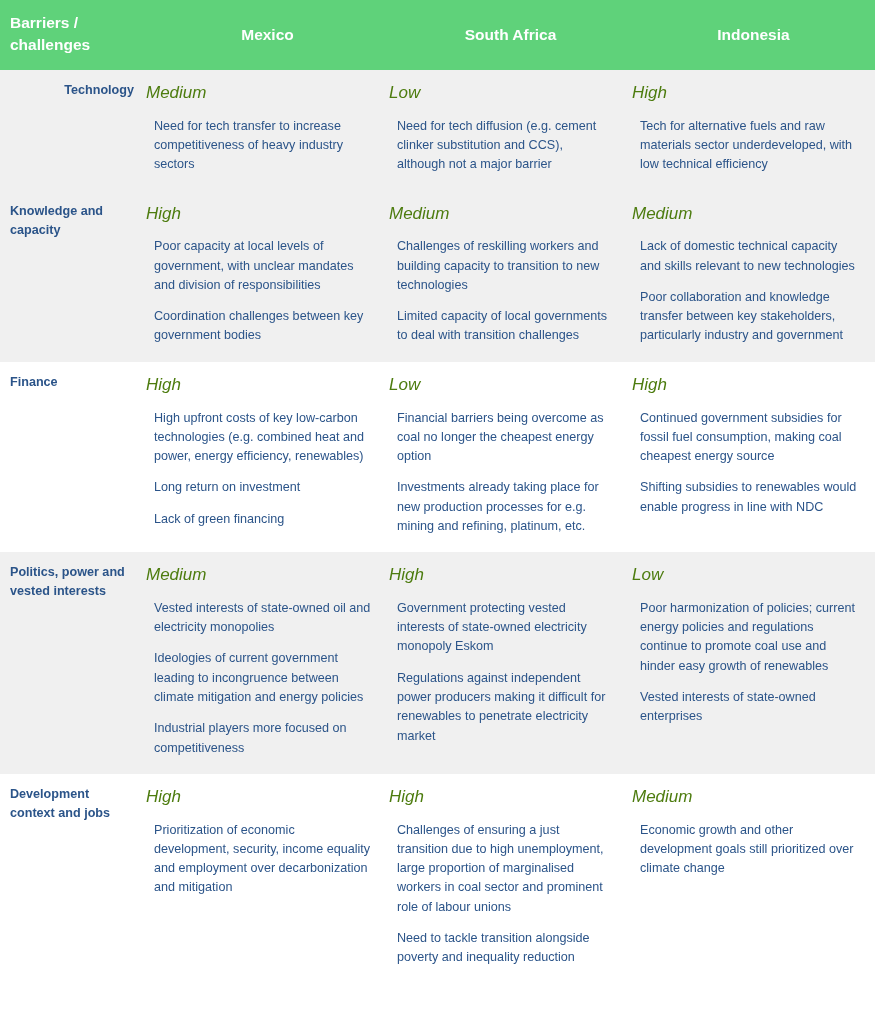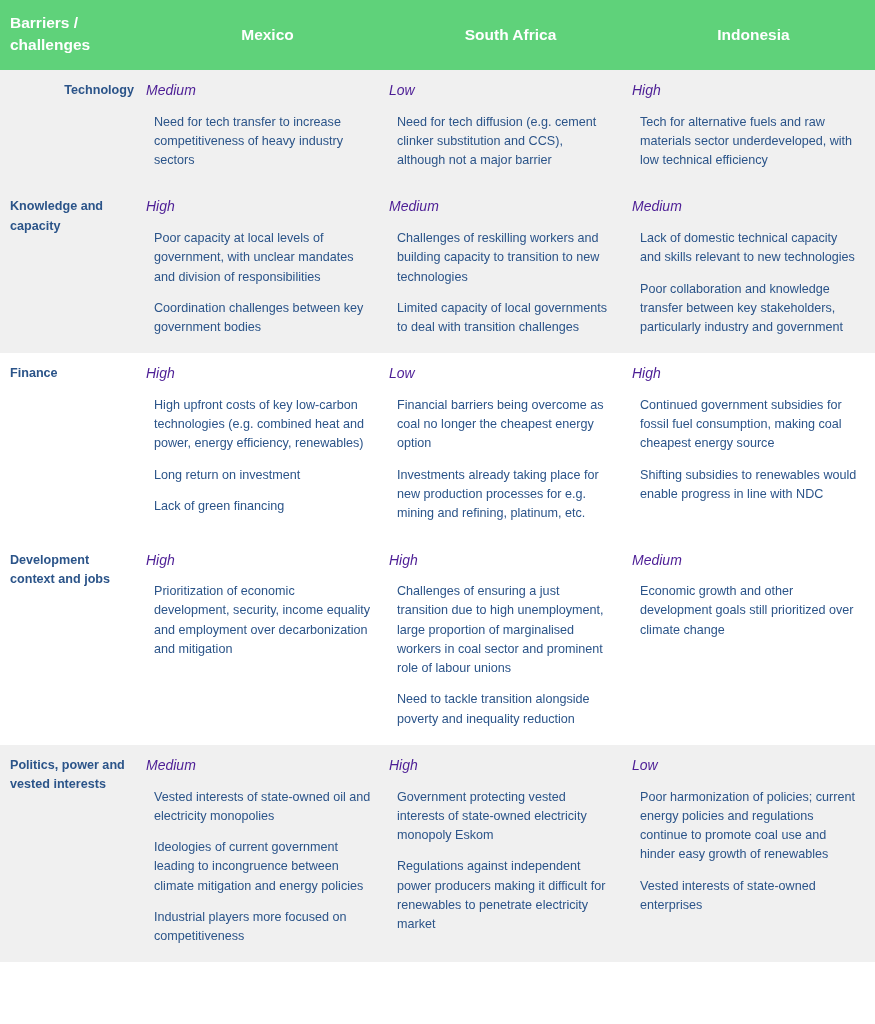--- a/index.html
+++ b/index.html
@@ -81,22 +81,22 @@
     width: 243px;
     box-sizing: border-box;
     padding: 11px 18px 16px 0px;
     font-size: 12.6px;
     line-height: 1.53;
     color: #2b5489;
   }
 
   .rating {
     font-style: italic;
-    font-size: 14px;
-    color: #4c1d95;
+    font-size: 17px;
+    color: #4d7c0f;
     margin: 0 0 12px 0;
     line-height: 1.4;
   }
 
   .point {
     margin: 0 0 12px 8px;
   }
   .point:last-child {
     margin-bottom: 0;
   }
@@ -160,50 +160,50 @@
             <div class="rating">Low</div>
             <div class="point">Financial barriers being overcome as coal no longer the cheapest energy option</div>
             <div class="point">Investments already taking place for new production processes for e.g. mining and refining, platinum, etc.</div>
           </td>
           <td class="cell" style="color: rgb(43, 84, 137);">
             <div class="rating">High</div>
             <div class="point">Continued government subsidies for fossil fuel consumption, making coal cheapest energy source</div>
             <div class="point">Shifting subsidies to renewables would enable progress in line with NDC</div>
           </td>
         </tr>
-        <tr class="data-row plain" style="background: rgb(255, 255, 255);">
-          <td class="row-label" style="color: rgb(43, 84, 137);">Development context and jobs</td>
-          <td class="cell" style="color: rgb(43, 84, 137);">
-            <div class="rating">High</div>
-            <div class="point">Prioritization of economic development, security, income equality and employment over decarbonization and mitigation</div>
-          </td>
-          <td class="cell" style="color: rgb(43, 84, 137);">
-            <div class="rating">High</div>
-            <div class="point">Challenges of ensuring a just transition due to high unemployment, large proportion of marginalised workers in coal sector and prominent role of labour unions</div>
-            <div class="point">Need to tackle transition alongside poverty and inequality reduction</div>
-          </td>
-          <td class="cell" style="color: rgb(43, 84, 137);">
-            <div class="rating">Medium</div>
-            <div class="point">Economic growth and other development goals still prioritized over climate change</div>
-          </td>
-        </tr>
         <tr class="data-row shaded" style="background: rgb(240, 240, 240);">
           <td class="row-label" style="color: rgb(43, 84, 137);">Politics, power and vested interests</td>
           <td class="cell" style="color: rgb(43, 84, 137);">
             <div class="rating">Medium</div>
             <div class="point">Vested interests of state-owned oil and electricity monopolies</div>
             <div class="point">Ideologies of current government leading to incongruence between climate mitigation and energy policies</div>
             <div class="point">Industrial players more focused on competitiveness</div>
           </td>
           <td class="cell" style="color: rgb(43, 84, 137);">
             <div class="rating">High</div>
             <div class="point">Government protecting vested interests of state-owned electricity monopoly Eskom</div>
             <div class="point">Regulations against independent power producers making it difficult for renewables to penetrate electricity market</div>
           </td>
           <td class="cell" style="color: rgb(43, 84, 137);">
             <div class="rating">Low</div>
             <div class="point">Poor harmonization of policies; current energy policies and regulations continue to promote coal use and hinder easy growth of renewables</div>
             <div class="point">Vested interests of state-owned enterprises</div>
           </td>
         </tr>
+        <tr class="data-row plain" style="background: rgb(255, 255, 255);">
+          <td class="row-label" style="color: rgb(43, 84, 137);">Development context and jobs</td>
+          <td class="cell" style="color: rgb(43, 84, 137);">
+            <div class="rating">High</div>
+            <div class="point">Prioritization of economic development, security, income equality and employment over decarbonization and mitigation</div>
+          </td>
+          <td class="cell" style="color: rgb(43, 84, 137);">
+            <div class="rating">High</div>
+            <div class="point">Challenges of ensuring a just transition due to high unemployment, large proportion of marginalised workers in coal sector and prominent role of labour unions</div>
+            <div class="point">Need to tackle transition alongside poverty and inequality reduction</div>
+          </td>
+          <td class="cell" style="color: rgb(43, 84, 137);">
+            <div class="rating">Medium</div>
+            <div class="point">Economic growth and other development goals still prioritized over climate change</div>
+          </td>
+        </tr>
       </tbody>
   </table>
 </div>
 
 </body></html>

